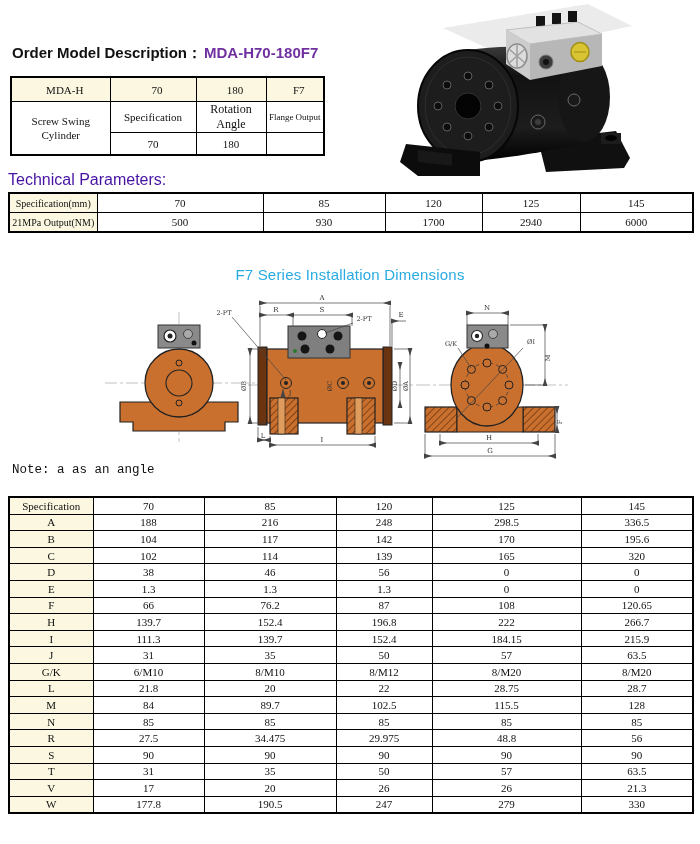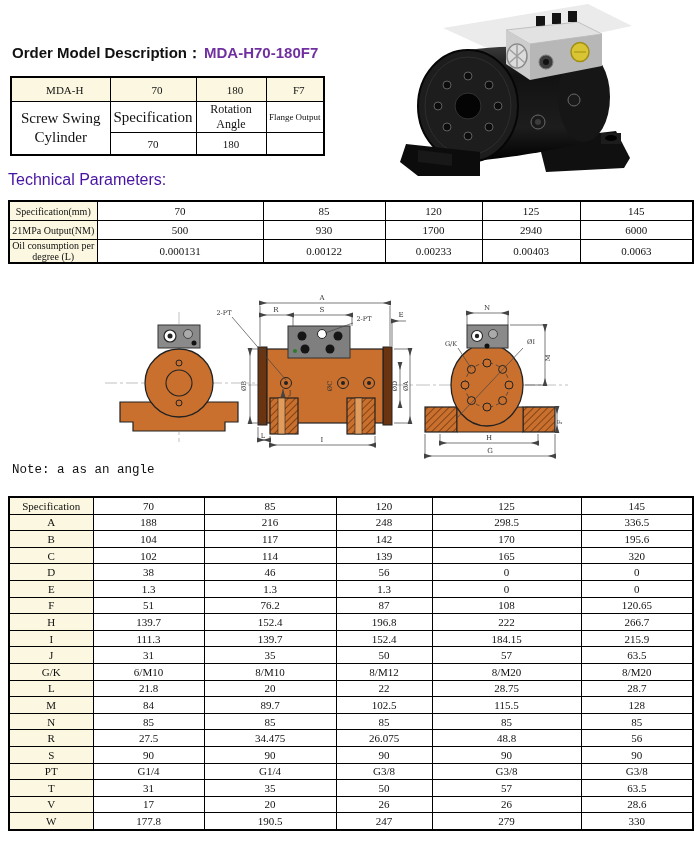--- a/index.html
+++ b/index.html
@@ -10,24 +10,24 @@
   .page{position:relative;width:700px;height:844px;background:#fff;overflow:hidden;
         font-family:"Liberation Sans","DejaVu Sans",sans-serif;color:var(--ink);}
   .order-line{position:absolute;left:12px;top:44px;font-size:15px;font-weight:bold;white-space:nowrap;}
   .order-model{color:var(--model-purple);margin-left:2px;}
   .photo{position:absolute;left:388px;top:0;}
   table.tbl{position:absolute;border-collapse:collapse;table-layout:fixed;border:2px solid #000;}
   table.tbl td{border:1.7px solid #000;text-align:center;vertical-align:middle;
     font-family:"Liberation Serif","DejaVu Serif",serif;font-size:11px;padding:0 2px;overflow:hidden;}
   .model-tbl{left:10px;top:76px;width:313px;}
   .model-tbl tr:first-child td{background:var(--yellow);height:23px;padding-left:10px;}
-  .model-tbl tr:nth-child(2) td{height:23px;font-size:15px;}
+  .model-tbl tr:nth-child(2) td{height:23px;font-size:11px;}
   .model-tbl tr:nth-child(3) td{height:21px;}
   .tech-heading{position:absolute;left:8px;top:171px;font-size:16px;font-weight:normal;color:var(--deep-purple);}
-  .tech-tbl{left:8px;top:200px;width:684px;border-radius:17px;}
+  .tech-tbl{left:8px;top:192px;width:684px;border-radius:17px;}
   .tech-tbl td{height:18px;white-space:nowrap;}
   .tech-tbl td:first-child{background:var(--yellow);font-size:10px;white-space:normal;line-height:1.1;padding:0 1px;}
   .dim-heading{position:absolute;left:0;top:266px;width:700px;text-align:center;
     font-size:15px;color:var(--cyan);letter-spacing:.2px;}
   .drawing{position:absolute;left:0;top:290px;}
   .note{position:absolute;left:12px;top:463px;font-size:12.5px;font-family:Liberation Mono, monospace;}
   .dim-tbl{left:8px;top:496px;width:684px;}
   .dim-tbl td{height:15.6px;font-size:10.5px;white-space:nowrap;}
   .dim-tbl td:first-child{background:var(--yellow);}
   svg text{font-family:"DejaVu Serif","Liberation Serif",serif;}
@@ -148,31 +148,24 @@
           <td>145</td>
         </tr>
         <tr>
           <td>21MPa Output(NM)</td>
           <td>500</td>
           <td>930</td>
           <td>1700</td>
           <td>2940</td>
           <td>6000</td>
         </tr>
-        <tr>
-          <td>Oil consumption per degree (L)</td>
-          <td>0.000131</td>
-          <td>0.00122</td>
-          <td>0.00233</td>
-          <td>0.00403</td>
-          <td>0.0063</td>
-        </tr>
       </tbody>
     </table>
 
+  <div class="dim-heading">F7 Series Installation Dimensions</div>
 
   <svg class="drawing" width="700" height="172" viewBox="0 0 700 172">
     <defs>
       <marker id="arr" markerWidth="8" markerHeight="6" refX="7" refY="3" orient="auto" markerUnits="userSpaceOnUse">
         <polygon points="0,3 8,0.6 8,5.4" fill="#444"></polygon>
       </marker>
       <marker id="arrE" markerWidth="8" markerHeight="6" refX="1" refY="3" orient="auto" markerUnits="userSpaceOnUse">
         <polygon points="8,3 0,0.6 0,5.4" fill="#444"></polygon>
       </marker>
       <pattern id="hatch" patternUnits="userSpaceOnUse" width="5" height="5" patternTransform="rotate(45)">
@@ -378,21 +371,21 @@
         <tr>
           <td>E</td>
           <td>1.3</td>
           <td>1.3</td>
           <td>1.3</td>
           <td>0</td>
           <td>0</td>
         </tr>
         <tr>
           <td>F</td>
-          <td>51</td>
+          <td>66</td>
           <td>76.2</td>
           <td>87</td>
           <td>108</td>
           <td>120.65</td>
         </tr>
         <tr>
           <td>H</td>
           <td>139.7</td>
           <td>152.4</td>
           <td>196.8</td>
@@ -444,55 +437,47 @@
           <td>85</td>
           <td>85</td>
           <td>85</td>
           <td>85</td>
           <td>85</td>
         </tr>
         <tr>
           <td>R</td>
           <td>27.5</td>
           <td>34.475</td>
-          <td>26.075</td>
+          <td>29.975</td>
           <td>48.8</td>
           <td>56</td>
         </tr>
         <tr>
           <td>S</td>
           <td>90</td>
           <td>90</td>
           <td>90</td>
           <td>90</td>
           <td>90</td>
         </tr>
         <tr>
-          <td>PT</td>
-          <td>G1/4</td>
-          <td>G1/4</td>
-          <td>G3/8</td>
-          <td>G3/8</td>
-          <td>G3/8</td>
-        </tr>
-        <tr>
           <td>T</td>
           <td>31</td>
           <td>35</td>
           <td>50</td>
           <td>57</td>
           <td>63.5</td>
         </tr>
         <tr>
           <td>V</td>
           <td>17</td>
           <td>20</td>
           <td>26</td>
           <td>26</td>
-          <td>28.6</td>
+          <td>21.3</td>
         </tr>
         <tr>
           <td>W</td>
           <td>177.8</td>
           <td>190.5</td>
           <td>247</td>
           <td>279</td>
           <td>330</td>
         </tr>
       </tbody>

